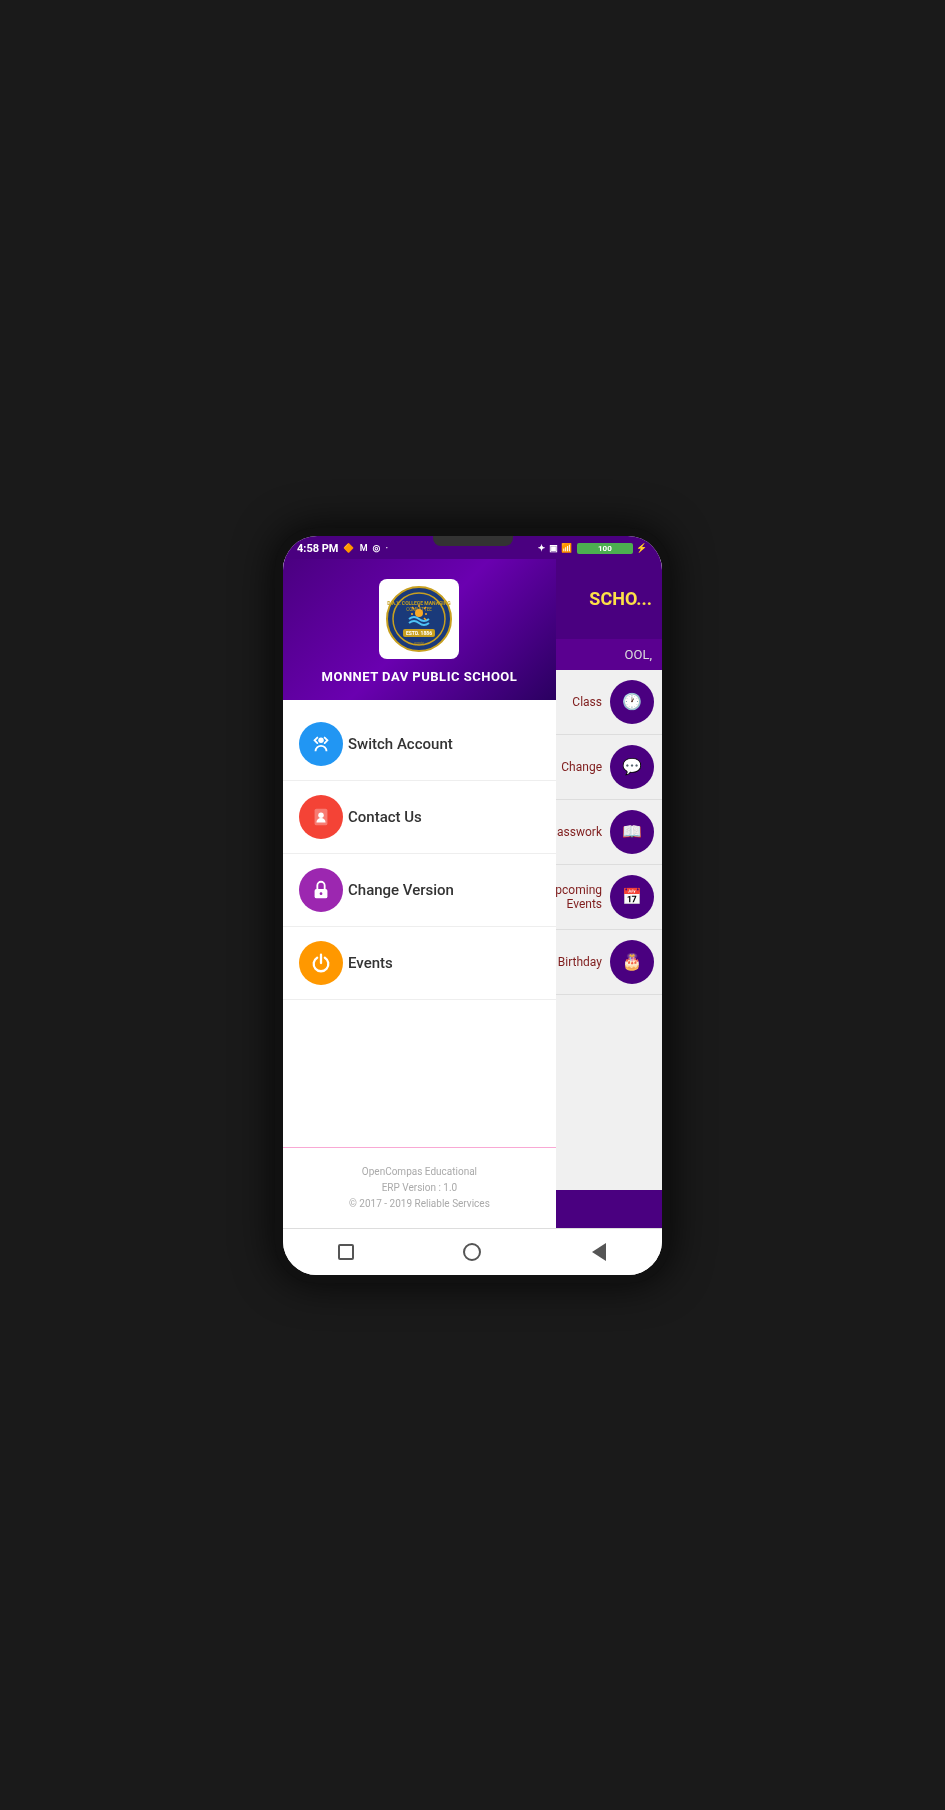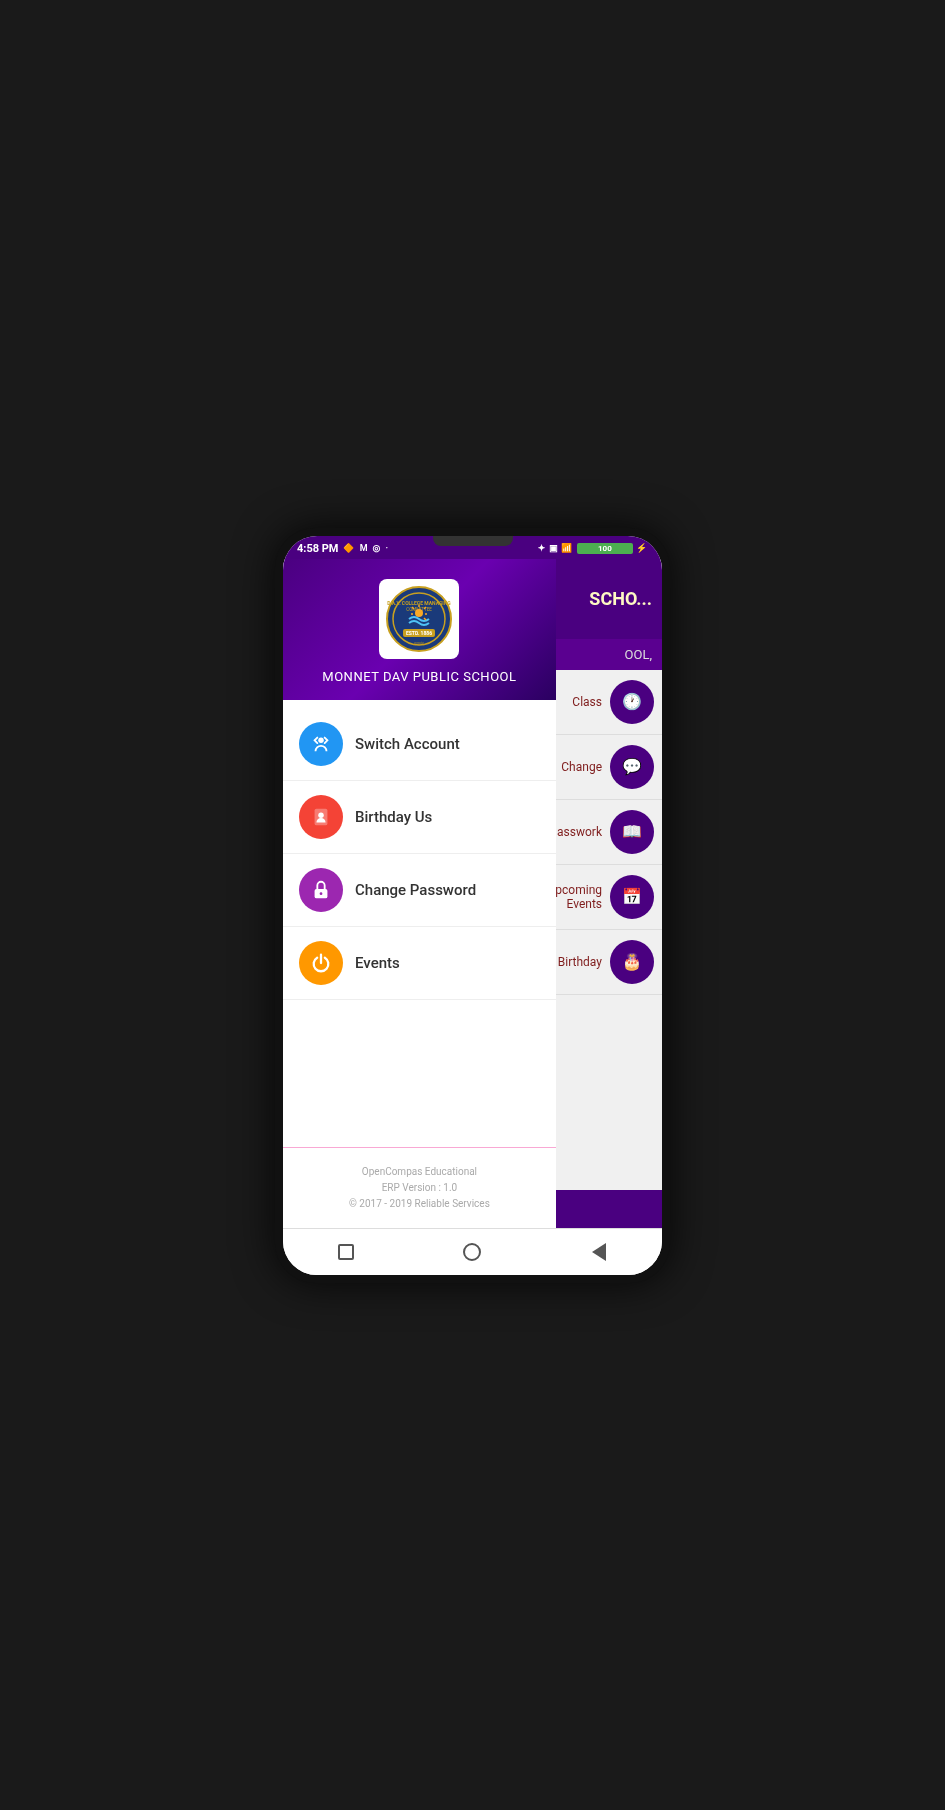--- a/index.html
+++ b/index.html
@@ -117,21 +117,21 @@
     .bg-header {
       background: #4a0080;
       height: 80px;
       display: flex;
       align-items: center;
       justify-content: flex-end;
       padding-right: 10px;
     }
 
     .bg-title-text {
-      color: #fef9c3;
+      color: #fde047;
       font-size: 18px;
       font-weight: 700;
     }
 
     .bg-subtitle {
       background: #5a0090;
       padding: 8px 10px;
       text-align: right;
       color: #ddd;
       font-size: 13px;
@@ -212,37 +212,37 @@
     }
 
     .school-logo-svg {
       width: 68px;
       height: 68px;
     }
 
     .school-name {
       color: #fff;
       font-size: 13px;
-      font-weight: 400;
+      font-weight: 700;
       text-align: right;
       letter-spacing: 0.5px;
     }
 
     
     .drawer-menu {
       flex: 1;
       padding: 8px 0;
       overflow-y: auto;
     }
 
     .menu-item {
       display: flex;
       align-items: center;
       padding: 14px 16px;
-      gap: 12px;
+      gap: 5px;
       border-bottom: 1px solid #eee;
       cursor: pointer;
     }
 
     .menu-icon-circle {
       width: 44px;
       height: 44px;
       border-radius: 50%;
       display: flex;
       align-items: center;
@@ -420,32 +420,32 @@
             </div>
 
             <div class="menu-item">
               <div class="menu-icon-circle icon-red">
                 <svg width="22" height="22" viewBox="0 0 24 24" fill="none" xmlns="http://www.w3.org/2000/svg">
                   <rect x="5" y="3" width="14" height="18" rx="2" fill="white" opacity="0.3"></rect>
                   <circle cx="12" cy="10" r="3" fill="white"></circle>
                   <path d="M7 18c0-2.8 2.2-5 5-5s5 2.2 5 5" fill="white"></path>
                 </svg>
               </div>
-              <span class="menu-label">Birthday Us</span>
+              <span class="menu-label">Contact Us</span>
             </div>
 
             <div class="menu-item">
               <div class="menu-icon-circle icon-purple">
                 <svg width="22" height="22" viewBox="0 0 24 24" fill="none" xmlns="http://www.w3.org/2000/svg">
                   <rect x="5" y="11" width="14" height="10" rx="2" fill="white"></rect>
                   <path d="M8 11V7a4 4 0 0 1 8 0v4" stroke="white" stroke-width="2" fill="none"></path>
                   <circle cx="12" cy="16" r="1.5" fill="#9c27b0"></circle>
                 </svg>
               </div>
-              <span class="menu-label">Change Password</span>
+              <span class="menu-label">Change Version</span>
             </div>
 
 
             <div class="menu-item">
               <div class="menu-icon-circle icon-orange">
                 <svg width="22" height="22" viewBox="0 0 24 24" fill="none" xmlns="http://www.w3.org/2000/svg">
                   <path d="M12 3v9" stroke="white" stroke-width="2.5" stroke-linecap="round"></path>
                   <path d="M7.8 6.2A8 8 0 1 0 16.2 6.2" stroke="white" stroke-width="2.5" fill="none" stroke-linecap="round"></path>
                 </svg>
               </div>

